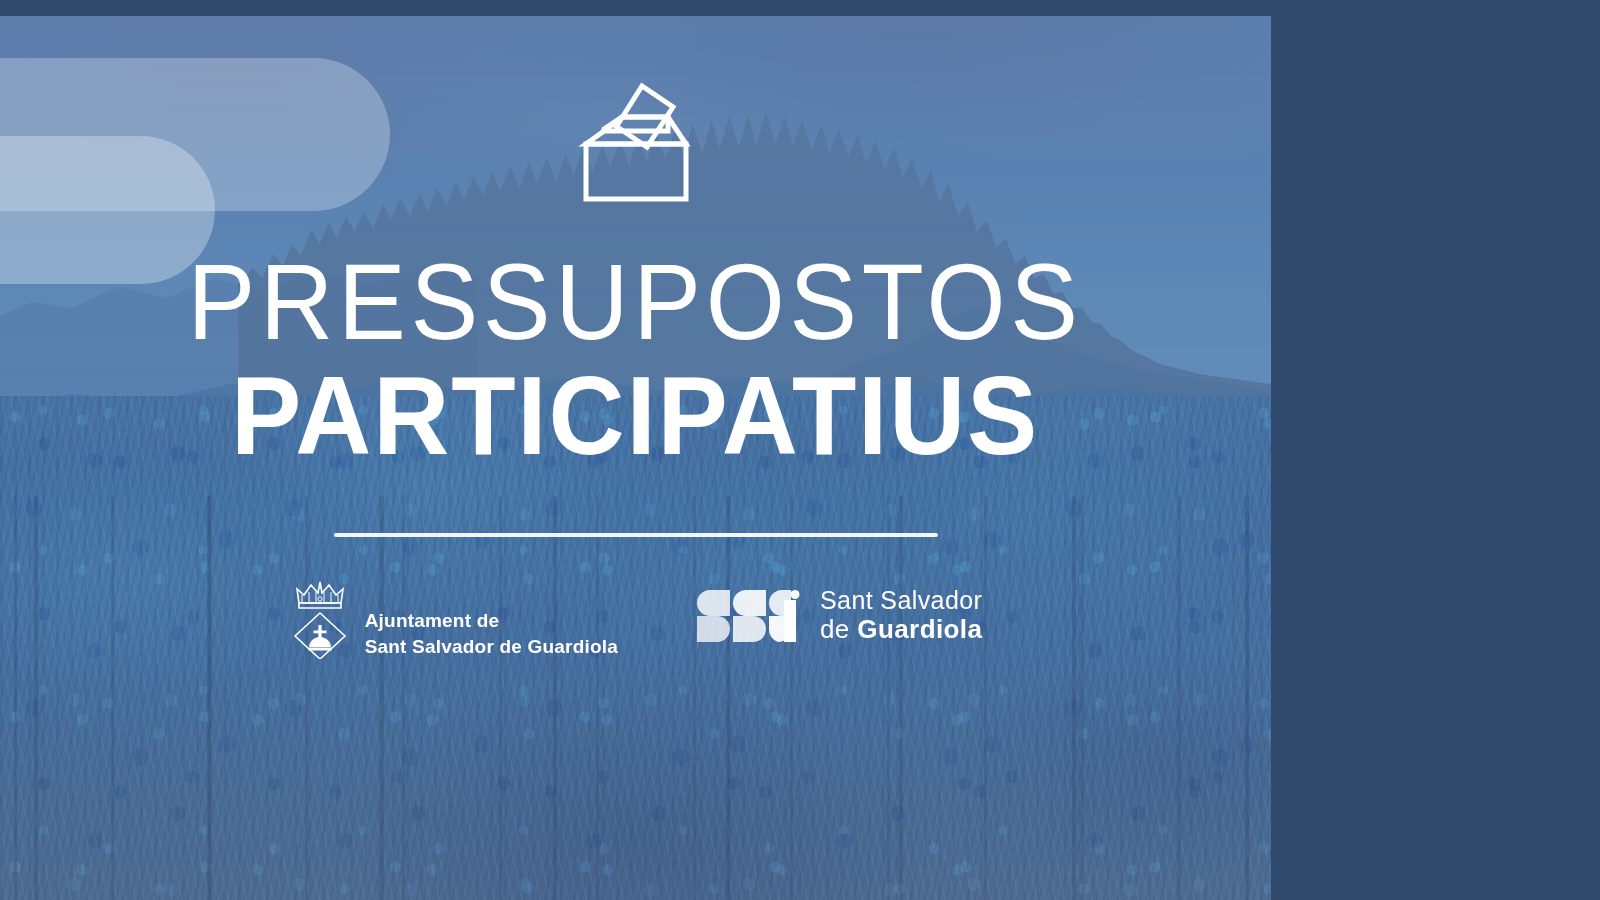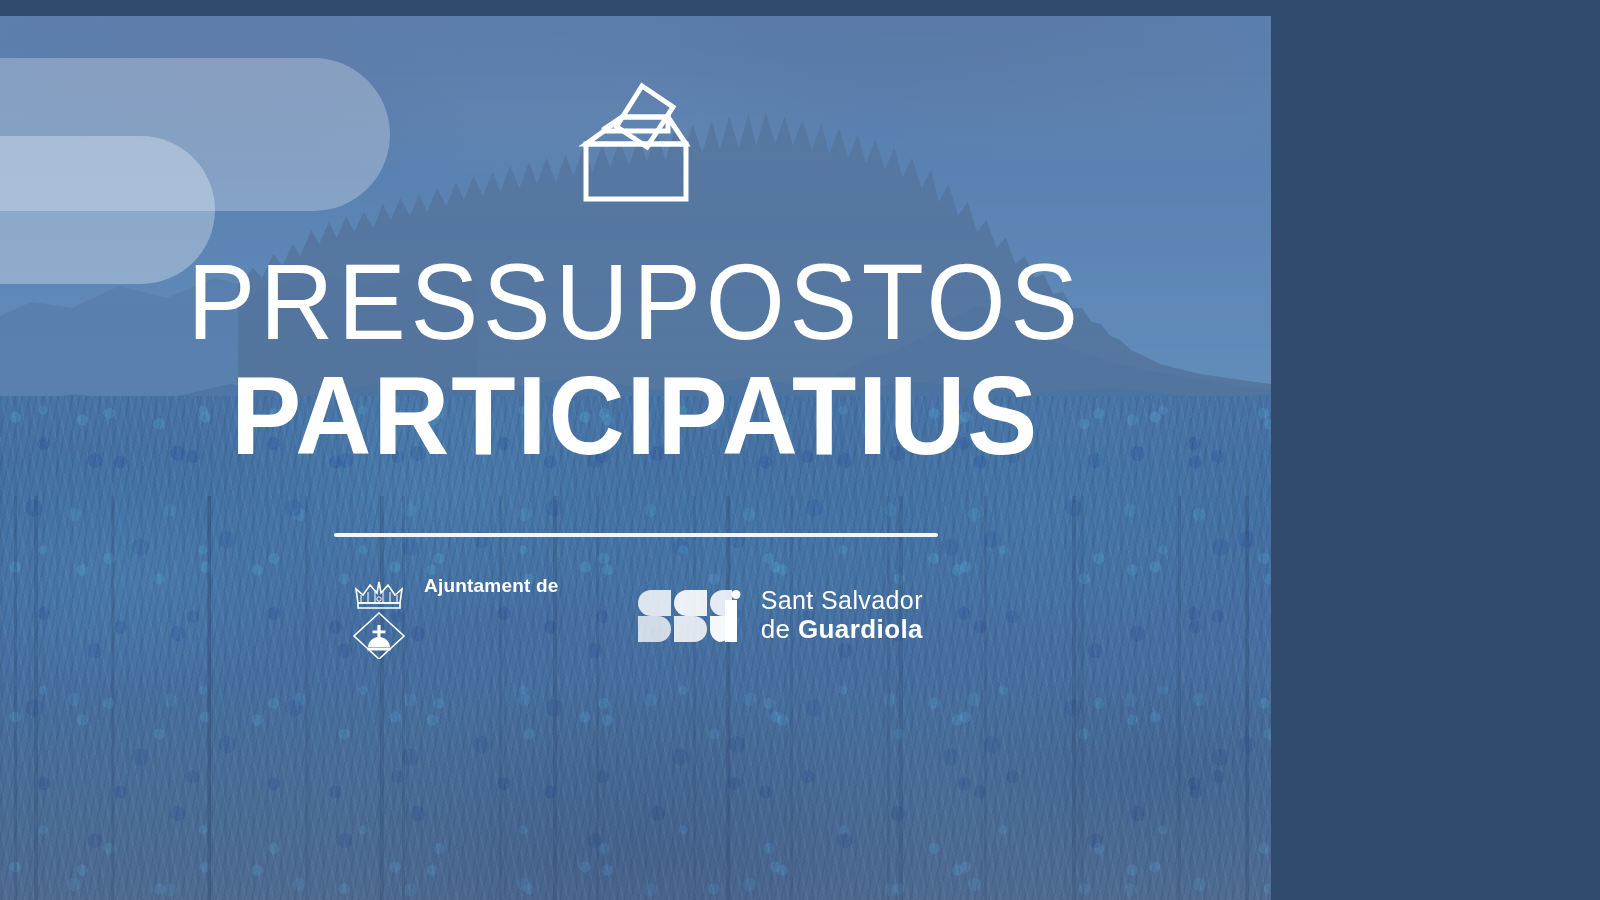--- a/index.html
+++ b/index.html
@@ -187,21 +187,21 @@
   .logos {
     margin-top: 36px;
     display: flex;
     align-items: center;
     gap: 78px;
   }
 
   
   .ajuntament {
     display: flex;
-    align-items: flex-start;
+    align-items: flex-end;
     gap: 14px;
   }
   .crest { width: 62px; height: 86px; }
   .crest svg { display: block; width: 100%; height: 100%; }
   .ajuntament-text {
     color: #ffffff;
     font-size: 19px;
     font-weight: 700;
     line-height: 1.32;
     letter-spacing: .2px;
@@ -311,20 +311,21 @@
             <g fill="#ffffff">
               <rect x="29.4" y="52" width="3.2" height="21"></rect>
               <rect x="24.5" y="57.5" width="13" height="2.8"></rect>
               <path d="M31,64 C24,64 20,70 20,74 L42,74 C42,70 38,64 31,64 Z"></path>
               <rect x="19" y="74.5" width="24" height="3" rx="1.5"></rect>
             </g>
           </svg>
         </div>
         <div class="ajuntament-text">
           <div>Ajuntament de</div>
+          <div>Sant Salvador de Guardiola</div>
         </div>
       </div>
 
       <div class="ssg">
         <div class="ssg-mark">
           <svg viewBox="0 0 108 52" aria-hidden="true">
             <g fill="#ffffff">
 
               <g opacity=".82">
                 <path d="M1,13 A13,13 0 0 1 14,0 L34,0 L34,26 L14,26 A13,13 0 0 1 1,13 Z"></path>

